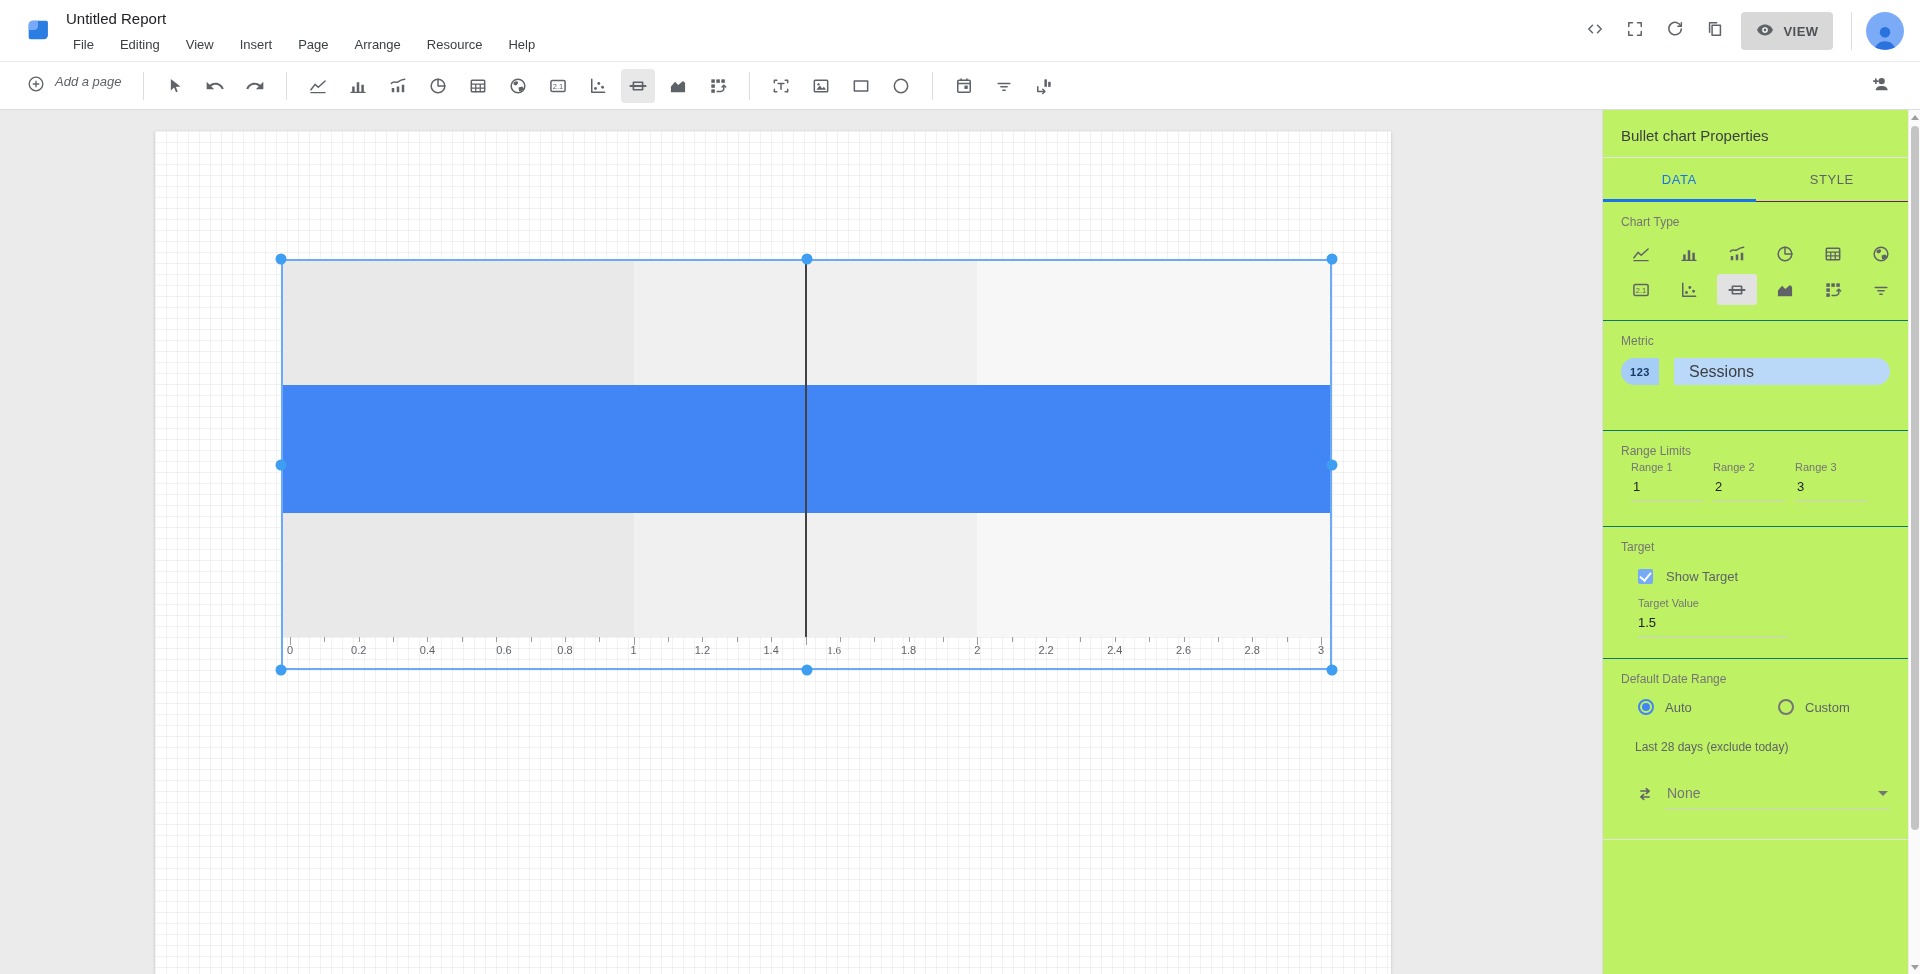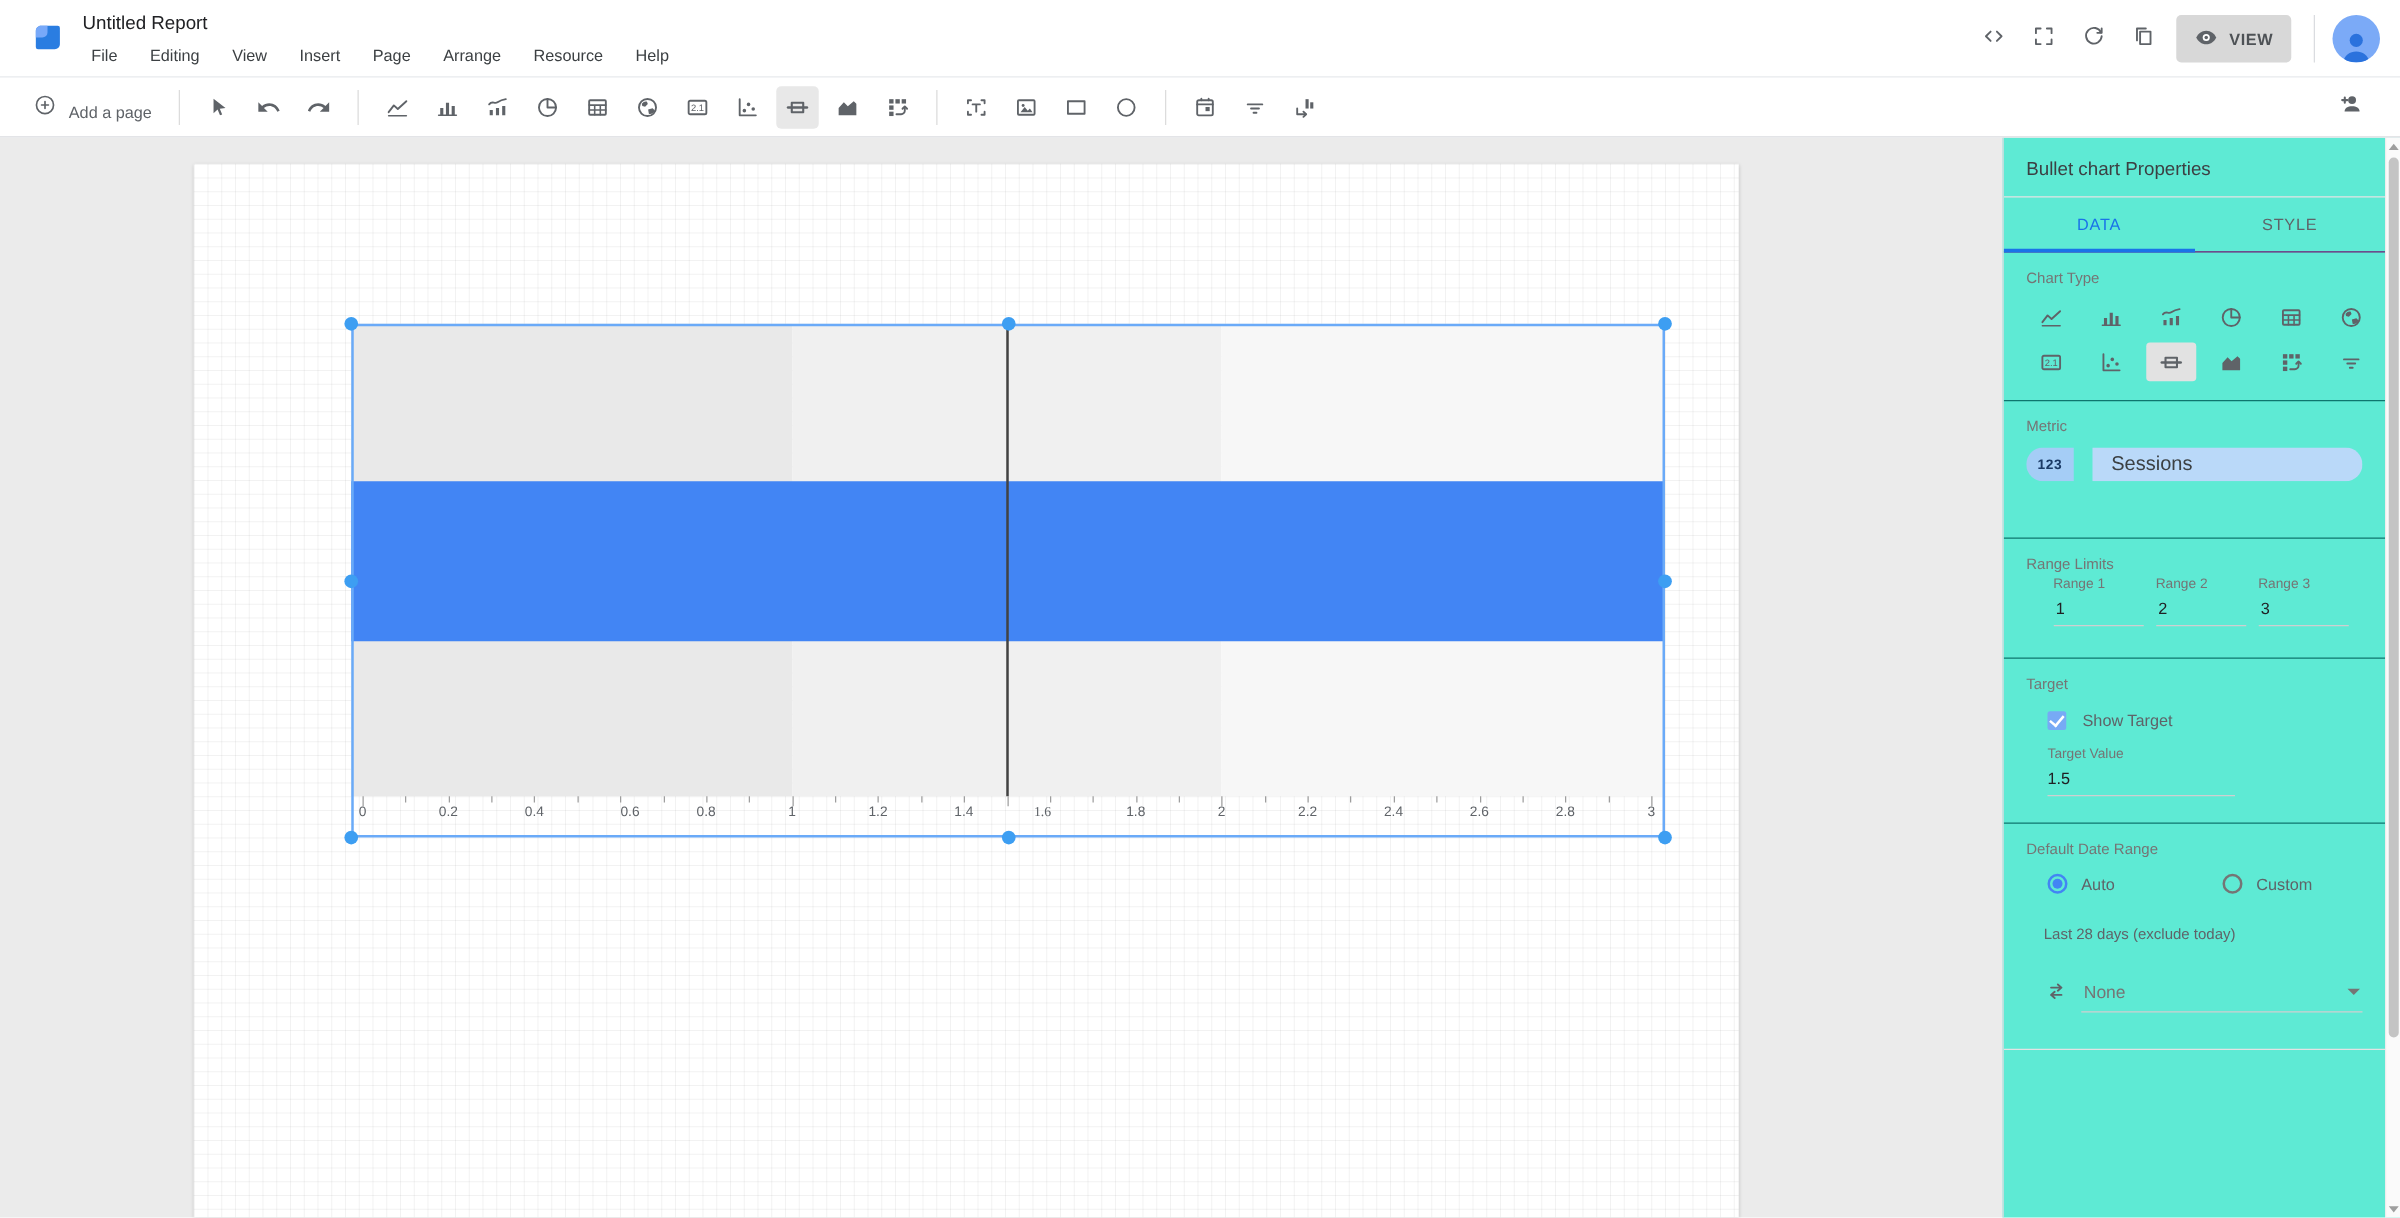--- a/index.html
+++ b/index.html
@@ -13,21 +13,21 @@
   .menu-item { font-size:13px; color:#3c4043; padding:4px 13px; cursor:default; }
   #header-right { position:absolute; right:16px; top:0; height:62px; display:flex; align-items:center; }
   .hdr-icon-btn { width:40px; height:40px; display:flex; align-items:center; justify-content:center; }
   #view-button { width:92px; height:38px; background:#d8d8d8; border-radius:4px; display:flex; align-items:center; justify-content:center; gap:8px; margin-left:6px; }
   #view-button span { font-size:13px; font-weight:bold; color:#4e5256; letter-spacing:.5px; }
   .hdr-divider { width:1px; height:38px; background:#dadce0; margin:0 14px 0 18px; }
   #avatar { width:38px; height:38px; border-radius:50%; background:#7baaf7; display:flex; align-items:flex-end; justify-content:center; overflow:hidden; }
 
   
   #toolbar { position:absolute; left:0; top:62px; width:1920px; height:48px; background:#fff; border-bottom:1px solid #dadce0; display:flex; align-items:center; z-index:19; padding-left:16px; }
-  #add-page { display:flex; align-items:flex-end; gap:9px; font-size:13px; color:#5f6368; padding:0 10px; }
+  #add-page { display:flex; align-items:flex-start; gap:9px; font-size:13px; color:#5f6368; padding:0 10px;font-style:italic; }
   .tb-sep { width:1px; height:28px; background:#dcdcdc; margin:0 11px; flex:0 0 auto; }
   #toolbar-tools { display:flex; align-items:center; }
   .tool-btn { width:34px; height:34px; margin:0 3px; display:flex; align-items:center; justify-content:center; border-radius:4px; }
   .tool-btn.sel { background:#e8e8e8; }
   #toolbar-right { margin-left:auto; margin-right:20px; display:flex; align-items:center; }
 
   
   #canvas { position:absolute; left:0; top:110px; width:1602px; height:864px; background:#ebebeb; overflow:hidden; }
   #page { position:absolute; left:155px; top:21px; width:1236px; height:843px; background:#fff;
           background-image:linear-gradient(to right, rgba(0,0,0,.05) 1px, transparent 1px),
@@ -38,38 +38,38 @@
   #chart { position:absolute; left:126px; top:128px; width:1051px; height:411px; }
   .band { position:absolute; top:0; height:378px; }
   #bullet-bar { position:absolute; left:0; top:126px; width:1051px; height:128px; background:#4285f4; }
   #target-line { position:absolute; top:0; height:378px; width:2px; background:#424242; }
   .tick { position:absolute; top:378px; width:1px; background:#9e9e9e; }
   .tick-label { position:absolute; top:385px; font-size:11px; color:#5f6368; transform:translateX(-50%); white-space:nowrap; }
   #sel-border { position:absolute; inset:0; border:2px solid #6aaaf8; pointer-events:none; }
   .handle { position:absolute; width:11px; height:11px; border-radius:50%; background:#3d9ef2; transform:translate(-50%,-50%); z-index:5; }
 
   
-  #panel { position:absolute; left:1602px; top:110px; width:318px; height:864px; background:#5eead4; border-left:1px solid #dadce0; }
+  #panel { position:absolute; left:1602px; top:110px; width:318px; height:864px; background:#bef264; border-left:1px solid #dadce0; }
   #panel-content { position:absolute; left:0; top:0; right:12px; bottom:0; overflow:hidden; }
   #panel-title { padding:17px 18px 13px; font-size:15px; color:#3c4043; border-bottom:1px solid #e3e3e3; }
   #panel-tabs { display:flex; height:44px; border-bottom:1px solid #701a75; }
   .panel-tab { flex:1; display:flex; align-items:center; justify-content:center; font-size:13px; letter-spacing:.6px; color:#5f6368; position:relative; }
   .panel-tab.active { color:#1a73e8; }
   .panel-tab.active::after { content:""; position:absolute; left:0; right:0; bottom:-1px; height:3px; background:#1a73e8; }
   .section { padding:13px 18px 15px; border-bottom:1px solid #0f766e; }
   .sec-label { font-size:12px; color:#757575; }
   #chart-type-grid { display:grid; grid-template-columns:repeat(6,40px); gap:5px 8px; margin-top:9px; }
   .ct-cell { width:40px; height:31px; display:flex; align-items:center; justify-content:center; border-radius:3px; }
   .ct-cell.sel { background:#e2e2e2; }
   .ct-cell svg, .tool-btn svg { display:block; }
   #ds-pill { margin:11px 0 12px; height:27px; border-radius:13.5px; background:#d9d9d9; display:flex; align-items:center; justify-content:center; font-size:13px; color:#3c4043; }
   #metric-pill { margin:10px 0 30px; height:27px; border-radius:13.5px; overflow:hidden; display:flex; }
   #metric-badge { width:38px; background:#a5cdf6; display:flex; align-items:center; justify-content:center; font-size:11px; font-weight:bold; color:#1b3a66; letter-spacing:.5px; }
   #metric-body { flex:1; background:#bad9f9; display:flex; align-items:center; padding-left:15px; font-size:16px; color:#3c4043; margin-left:15px; }
-  #range-fields { display:flex; gap:10px; margin:3px 0 10px 10px;justify-content:center; }
+  #range-fields { display:flex; gap:10px; margin:3px 0 10px 10px; }
   .rfield { width:72px; }
   .rfield .flabel { font-size:11px; color:#757575; }
   .rfield .fvalue { font-size:13px; color:#202124; padding:6px 2px 6px; border-bottom:1px solid #cfcfcf; }
   #show-target-row { display:flex; align-items:center; gap:13px; margin:15px 0 13px 17px; }
   #show-target-checkbox { width:15px; height:15px; background:#77aaf5; border-radius:2px; position:relative; }
   #show-target-checkbox::after { content:""; position:absolute; left:4px; top:1px; width:5px; height:9px; border:solid #fff; border-width:0 2px 2px 0; transform:rotate(40deg); }
   .cb-label { font-size:13px; color:#5f6368; }
   #target-value-label { font-size:11px; color:#757575; margin-left:17px; }
   #target-value { font-size:13px; color:#202124; width:150px; margin:0 0 6px 17px; padding:6px 2px 6px 0; border-bottom:1px solid #cfcfcf; }
   #radio-row { display:flex; align-items:center; margin:13px 0 0 17px; }

